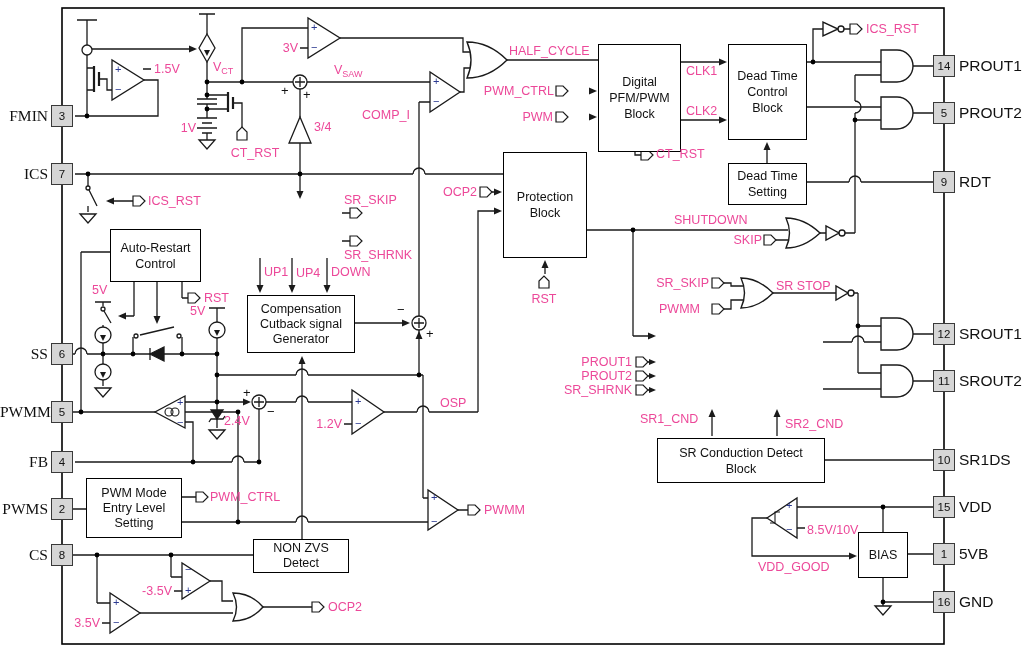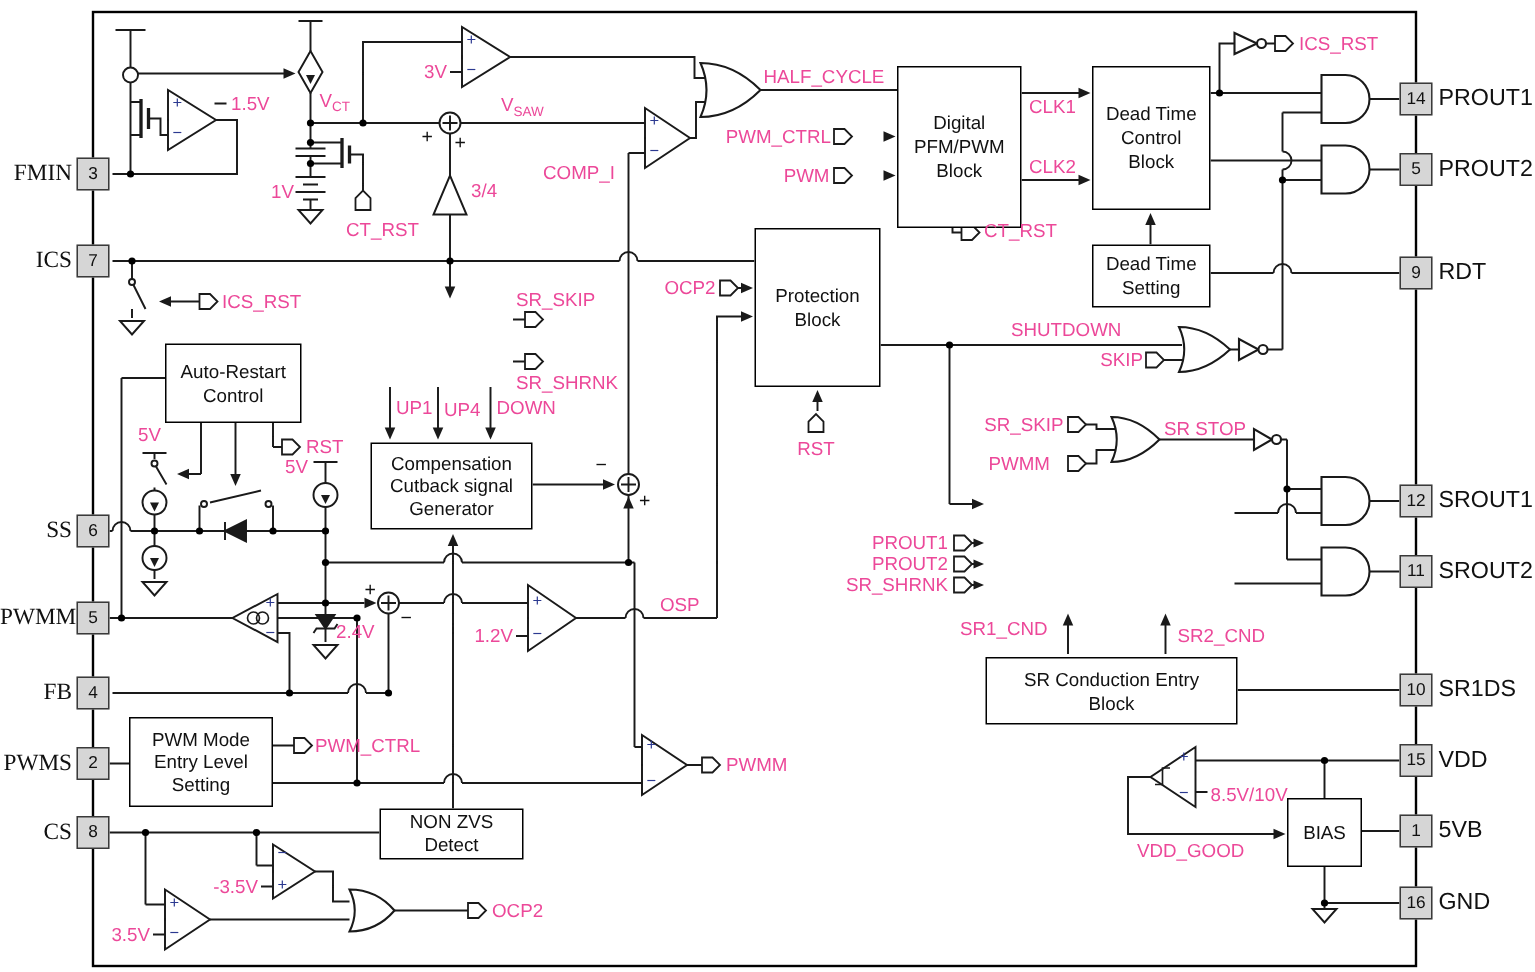--- a/index.html
+++ b/index.html
@@ -268,21 +268,21 @@
 <div class="blk" style="left:86px;top:478px;width:96px;height:60px;line-height:15px">
   <div>PWM Mode</div>
   <div>Entry Level</div>
   <div>Setting</div>
 </div>
 <div class="blk" style="left:253px;top:539px;width:96px;height:34px;line-height:15px">
   <div>NON ZVS</div>
   <div>Detect</div>
 </div>
 <div class="blk" style="left:657px;top:438px;width:168px;height:45px">
-  <div>SR Conduction Entry</div>
+  <div>SR Conduction Detect</div>
   <div>Block</div>
 </div>
 <div class="blk" style="left:858px;top:532px;width:50px;height:46px">
   <div>BIAS</div>
 </div>
 
 <div class="pin" style="left:51px;top:105px">
       <span>3</span>
     </div>
 <div class="plbl pl" style="top:107px">FMIN</div>

